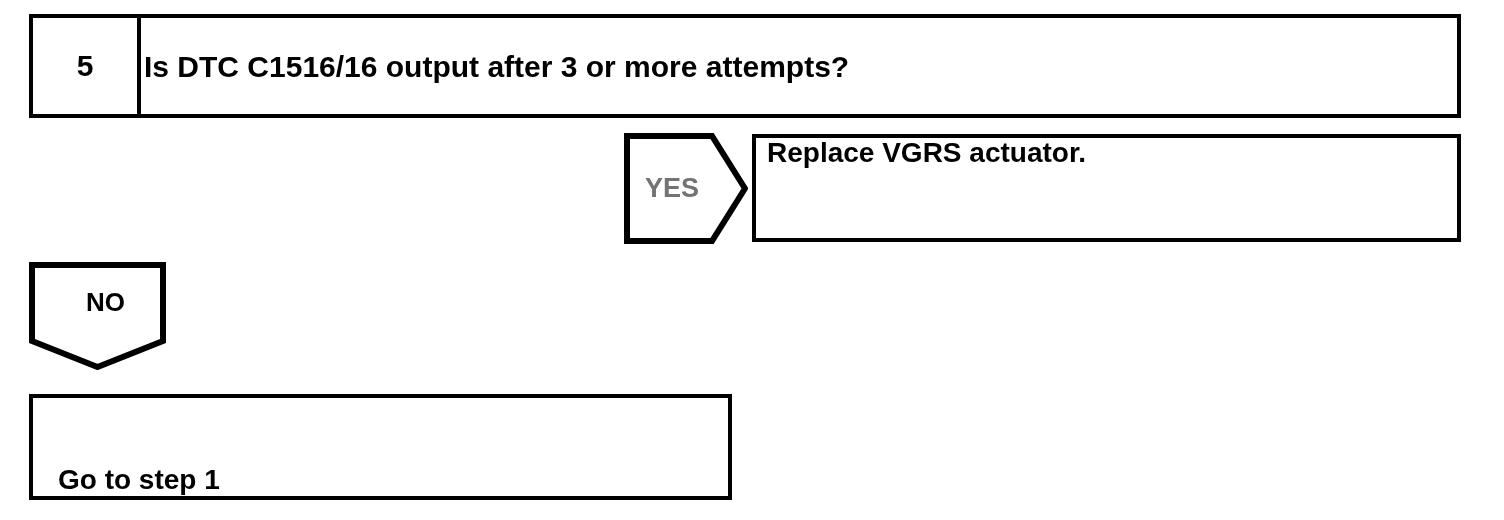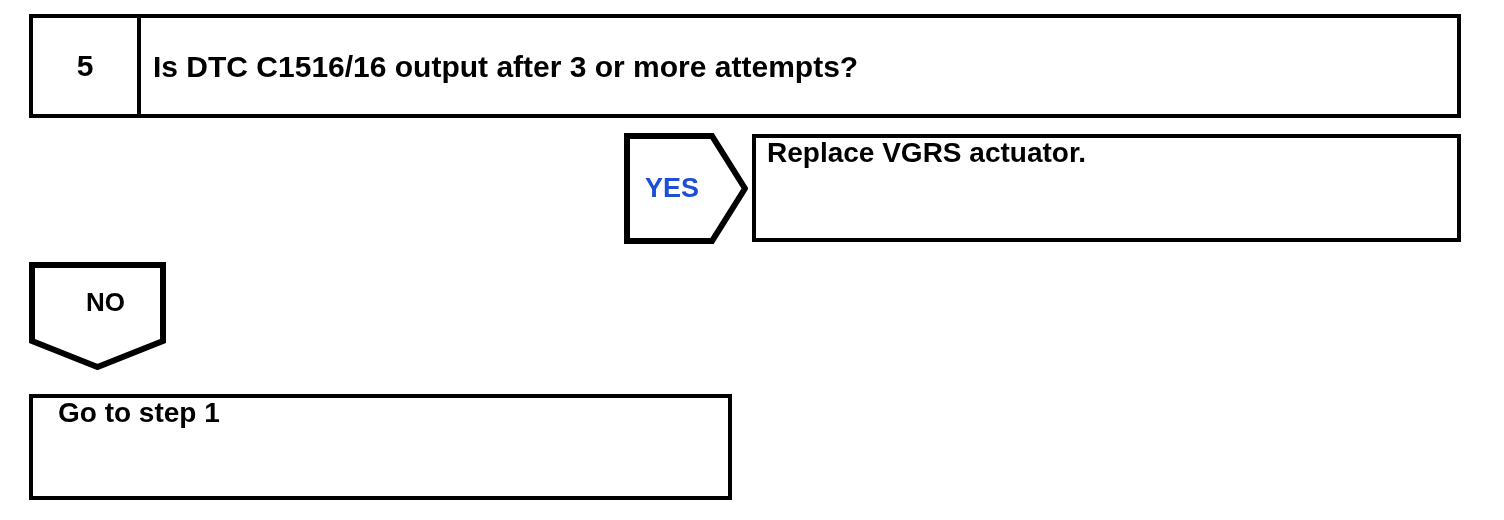--- a/index.html
+++ b/index.html
@@ -43,21 +43,21 @@
   .step-number-cell .txt {
     font-size: 30px;
     font-weight: bold;
     color: #000000;
     line-height: 1;
   }
   .step-question-cell {
     flex: 1;
     display: flex;
     align-items: center;
-    padding-left: 12px;
+    padding-left: 3px;
     box-sizing: border-box;
   }
   .step-question-cell .txt {
     font-size: 30px;
     font-weight: bold;
     color: #000000;
     line-height: 1.1;
     white-space: nowrap;
   }
 
@@ -78,21 +78,21 @@
     position: absolute;
     left: 0;
     top: 0;
     width: 96px;
     height: 111px;
     display: flex;
     align-items: center;
     justify-content: center;
     font-size: 27px;
     font-weight: bold;
-    color: #1d4ed8;
+    color: #737373;
     line-height: 1;
   }
 
   
   .result-box {
     position: absolute;
     left: 752px;
     top: 134px;
     width: 709px;
     height: 108px;
@@ -144,21 +144,21 @@
   .goto-box {
     position: absolute;
     left: 29px;
     top: 394px;
     width: 703px;
     height: 106px;
     box-sizing: border-box;
     border: 4px solid #000000;
     background: #ffffff;
     display: flex;
-    align-items: flex-start;
+    align-items: flex-end;
     padding-left: 25px;
   }
   .goto-box .txt {
     font-size: 28px;
     font-weight: bold;
     color: #000000;
     line-height: 1.1;
     white-space: nowrap;
   }
 </style>

